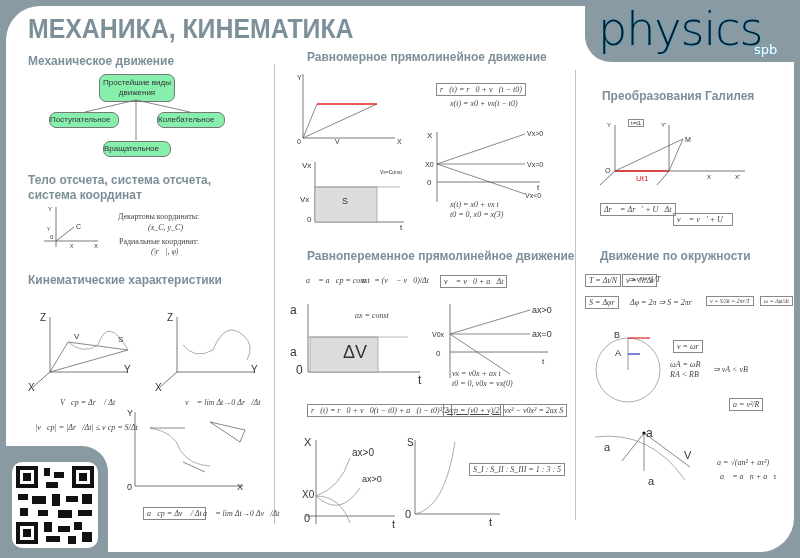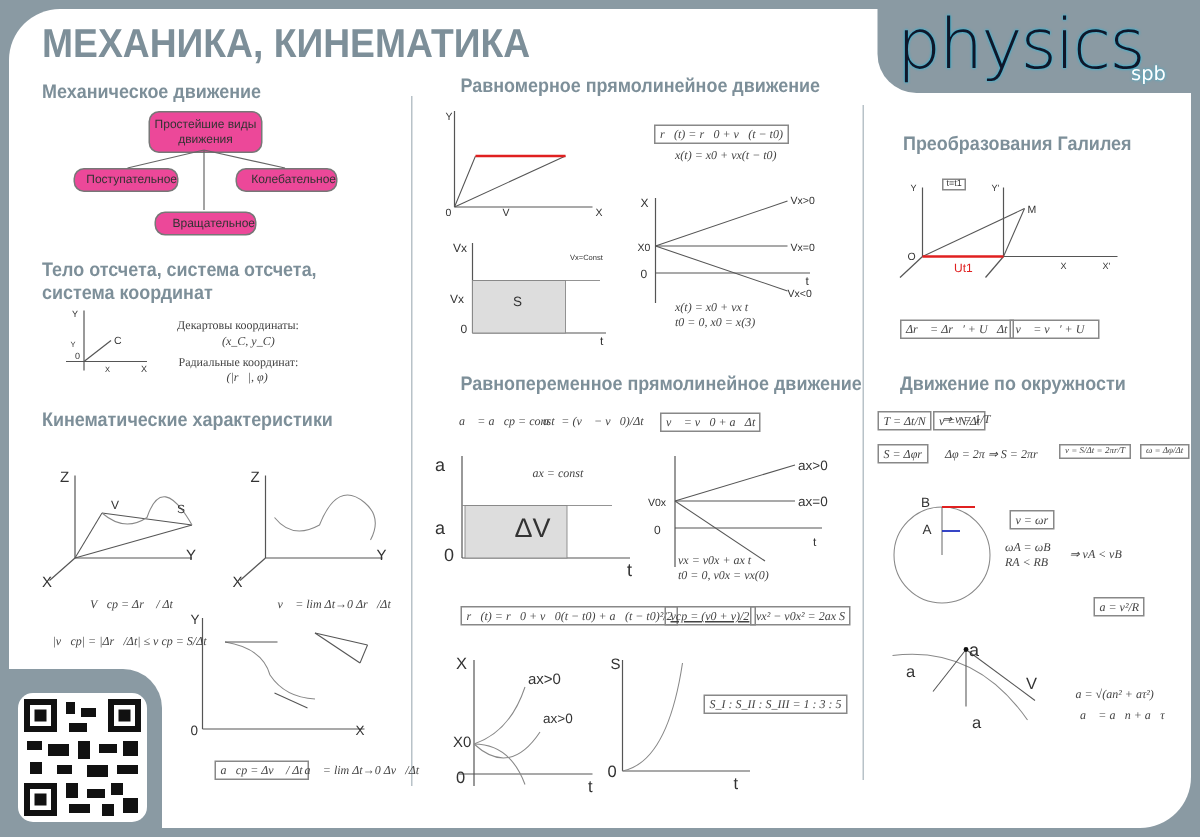--- a/index.html
+++ b/index.html
@@ -5,21 +5,21 @@
   html,body{margin:0;padding:0;}
   body{width:800px;height:558px;background:#8a9aa3;position:relative;overflow:hidden;font-family:"Liberation Sans",sans-serif;color:#333;}
   .sheet{position:absolute;left:6px;top:6px;width:788px;height:546px;background:#ffffff;border-radius:34px;}
   .logo-tab{position:absolute;left:585px;top:0;width:215px;height:62px;background:#8a9aa3;border-radius:0 0 0 26px;}
   .qr-tab{position:absolute;left:0;top:446px;width:108px;height:112px;background:#8a9aa3;border-radius:0 26px 0 0;}
   .title{position:absolute;left:28px;top:14px;font-size:27px;font-weight:bold;color:#7d8f99;letter-spacing:0px;font-family:"Liberation Sans",sans-serif;transform:scaleX(0.92);transform-origin:left;}
   .h2{position:absolute;font-size:13px;font-weight:bold;color:#7d8f99;font-family:"Liberation Sans",sans-serif;transform:scaleX(0.92);transform-origin:left;line-height:15px;}
   .logo{position:absolute;left:598px;top:2px;font-size:46px;color:#0f172a;font-family:"DejaVu Sans",sans-serif;letter-spacing:-1px;text-shadow:0 0 2px #2fb6d8,0 0 1px #2fb6d8;font-weight:300;}
   .logo-sub{position:absolute;left:754px;top:42px;font-size:13px;color:#fff;font-family:"DejaVu Sans",sans-serif;text-shadow:0 0 2px #2fb6d8;}
   .divider{position:absolute;width:1px;background:#b8c2c8;}
-  .box{position:absolute;border:1px solid #777;border-radius:7px;background:#ec4899;font-size:8px;text-align:center;display:flex;align-items:center;justify-content:flex-end;line-height:10px;}
+  .box{position:absolute;border:1px solid #777;border-radius:7px;background:#86efac;font-size:8px;text-align:center;display:flex;align-items:center;justify-content:flex-start;line-height:10px;}
   .f{position:absolute;font-family:"Liberation Serif",serif;font-size:8px;color:#444;white-space:nowrap;font-style:italic;}
   .fb{border:1px solid #888;padding:1px 3px;}
   .lbl{position:absolute;font-size:9px;color:#333;font-family:"Liberation Sans",sans-serif;white-space:nowrap;}
   .qr{position:absolute;left:12px;top:462px;width:86px;height:86px;background:#fff;border-radius:10px;}
   svg{position:absolute;overflow:visible;}
 </style>
 </head>
 <body>
 
 <div class="sheet"></div>
@@ -264,21 +264,21 @@
   <line x1="20" y1="56" x2="74" y2="56" stroke="#e02020" stroke-width="1.6"></line>
   <text x="12" y="12" font-size="6" fill="#333">Y</text>
     <text x="66" y="12" font-size="6" fill="#333">Y'</text>
   <text x="10" y="58" font-size="7" fill="#333">O</text>
     <text x="90" y="27" font-size="7" fill="#333">M</text>
   <text x="112" y="64" font-size="6" fill="#333">X</text>
     <text x="140" y="64" font-size="6" fill="#333">X'</text>
 </svg>
 <div class="lbl" style="left:628px;top:119px;font-size:6px;border:1px solid #888;padding:0 2px;">t=t1</div>
 <div class="lbl" style="left:636px;top:174px;color:#e02020;font-size:8px;">Ut1</div>
-<div class="f fb" style="left:600px;top:213px;text-align:right;">Δr⃗ = Δr⃗′ + U⃗Δt</div>
+<div class="f fb" style="left:600px;top:203px;text-align:right;">Δr⃗ = Δr⃗′ + U⃗Δt</div>
 <div class="f fb" style="left:673px;top:213px;">v⃗ = v⃗′ + U⃗</div>
 
 <div class="h2" style="left:600px;top:248px;">Движение по окружности</div>
 <div class="f fb" style="left:585px;top:274px;">T = Δt/N</div>
 <div class="f fb" style="left:622px;top:274px;">ν = N/Δt</div>
 <div class="f" style="left:628px;top:275px;">⇒ ν = 1/T</div>
 <div class="f fb" style="left:585px;top:296px;">S = Δφr</div>
 <div class="f" style="left:630px;top:298px;">Δφ = 2π ⇒ S = 2πr</div>
 <div class="f fb" style="left:706px;top:296px;font-size:6px;">v = S/Δt = 2πr/T</div>
 <div class="f fb" style="left:760px;top:296px;font-size:6px;">ω = Δφ/Δt</div>

